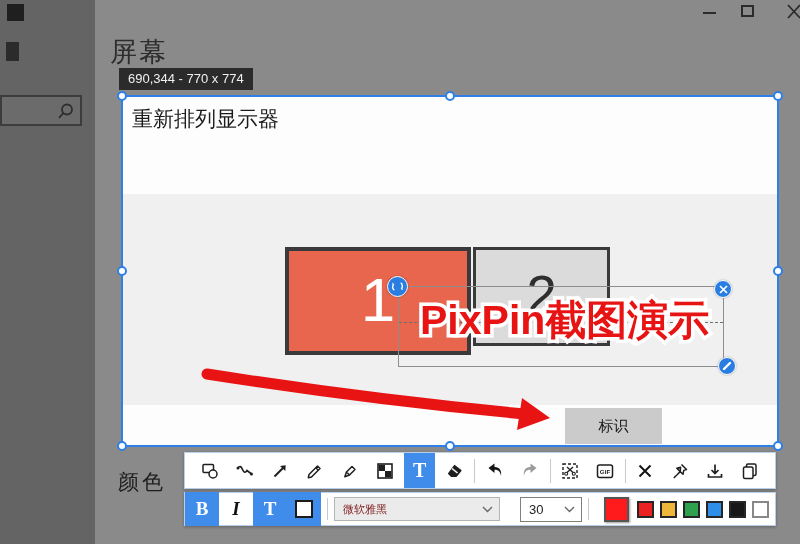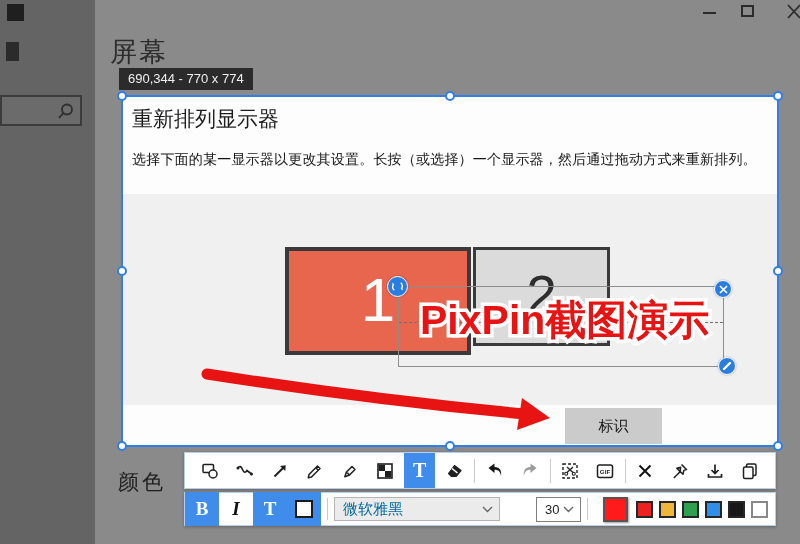--- a/index.html
+++ b/index.html
@@ -61,23 +61,23 @@
   .tool.active{background:var(--tool-blue);height:35px;}
   .tool.active .tlabel{color:#fff;font-size:20px;font-weight:700;font-family:"Liberation Serif","DejaVu Serif",serif;}
   .tsep{width:1px;height:24px;background:#c9c9c9;}
   .fmt-cell{width:34px;height:34px;display:flex;align-items:center;justify-content:center;flex:none;}
   .fmt-blue{background:var(--tool-blue);}
   .fmt-b{color:#fff;font-size:19px;font-weight:700;font-family:"Liberation Serif","DejaVu Serif",serif;}
   .fmt-i{color:#111;font-size:19px;font-weight:700;font-style:italic;font-family:"Liberation Serif","DejaVu Serif",serif;}
   .fmt-t{color:#fff;font-size:19px;font-weight:700;font-family:"Liberation Serif","DejaVu Serif",serif;}
   .stroke-swatch{width:18px;height:18px;background:#fff;border:2px solid #1b1b1b;}
   .fsep{width:1px;height:22px;background:#c9c9c9;margin:0 6px;flex:none;}
-  .font-select{width:166px;height:24px;background:#ebebeb;border:1px solid #b5b5b5;display:flex;align-items:center;padding:0 6px 0 8px;font-size:15px;color:#0369a1;flex:none;}
+  .font-select{width:166px;height:24px;background:#ebebeb;border:1px solid #b5b5b5;display:flex;align-items:center;padding:0 6px 0 8px;font-size:11px;color:#7f1d1d;flex:none;}
   .font-select .chev{margin-left:auto;}
-  .size-select{width:45px;height:25px;background:#fff;border:1px solid #808080;display:flex;align-items:center;padding:0 6px 0 8px;font-size:13px;color:#222;margin-left:36px;flex:none;}
+  .size-select{width:62px;height:25px;background:#fff;border:1px solid #808080;display:flex;align-items:center;padding:0 6px 0 8px;font-size:13px;color:#222;margin-left:20px;flex:none;}
   .size-select .chev{margin-left:auto;}
   .sel-color{width:25px;height:25px;border:2px solid #555;box-shadow:1px 1px 2px rgba(0,0,0,.4);margin-left:9px;flex:none;}
   .palette{display:flex;gap:6px;margin-left:8px;flex:none;}
   .swatch{width:17px;height:17px;border:2px solid #262626;}
   .color-label{position:absolute;left:118px;top:468px;font-size:21px;color:#1e1e1e;letter-spacing:3px;}
 </style>
 </head>
 <body>
 
 <div class="screen">
@@ -95,21 +95,20 @@
   <div class="win-max"></div>
   <svg class="win-close" viewBox="0 0 20 16">
     <path d="M2 1 L14 14 M14 1 L2 14" stroke="#2b2b2b" stroke-width="1.8" fill="none"></path>
   </svg>
   <div class="page-title">屏幕</div>
 
   <div class="size-tip">690,344 - 770 x 774</div>
 
   <div class="selection">
     <div class="sel-heading">重新排列显示器</div>
-    <div class="sel-desc">选择下面的某一显示器以更改其设置。长按（或选择）一个显示器，然后通过拖动方式来重新排列。</div>
     <div class="gray-panel"></div>
 
     <div class="monitor1">
       <div class="num">1</div>
     </div>
     <div class="monitor2">
       <div class="num">2</div>
     </div>
 
     <div class="text-box">

